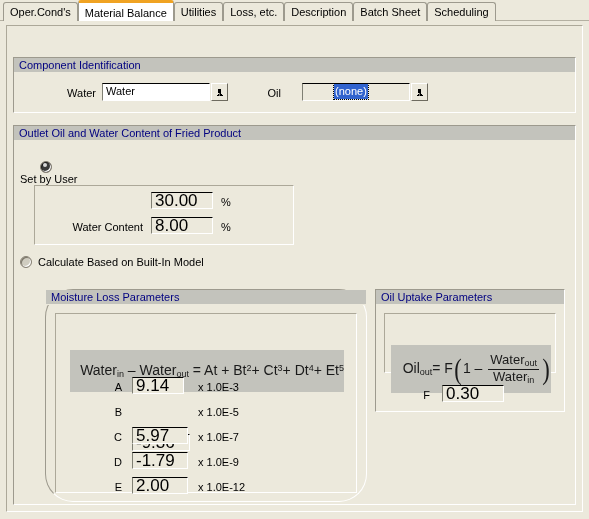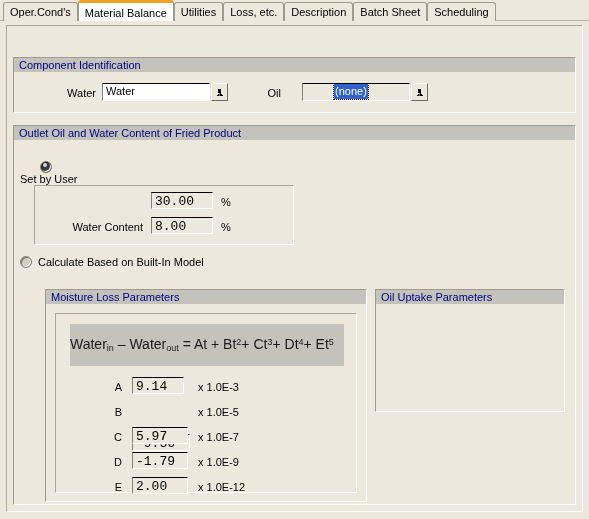--- a/index.html
+++ b/index.html
@@ -126,22 +126,22 @@
   }
 
   
   .txtbox {
     position: absolute;
     box-sizing: border-box;
     background: #ECE9DC;
     border: 1px solid #FFFFFF;
     border-left-color: #7F7F73;
     border-top-color: #000000;
-    font-family: Liberation Mono, monospace;
-    font-size: 13px;
+    font-family: Liberation Sans, sans-serif;
+    font-size: 17px;
     color: #000;
     padding: 1px 0 0 3px;
     height: 17px;
     line-height: 14px;
     outline: none;
   }
 
   
   .combo {
     position: absolute;
@@ -230,22 +230,23 @@
 
   
   .eq-plate {
     position: absolute;
     background: #C3C3BC;
     box-sizing: border-box;
     font-size: 14px;
     color: #1A1A1A;
     display: flex;
     align-items: center;
-    justify-content: flex-start;
+    justify-content: flex-end;
     white-space: nowrap;
+    margin-top: 26px;
   }
   .eq sub {
     font-size: 9px;
     vertical-align: -0.25em;
   }
   .eq sup {
     font-size: 9px;
     vertical-align: 0.5em;
   }
   .frac {
@@ -319,21 +320,21 @@
         <div class="lbl right" style="left:6px; top:35px; width:102px;">Water Content</div>
         <input class="txtbox" style="left: 116px; top: 31px; width: 62px;" type="text" value="8.00">
         <div class="lbl" style="left:186px; top:35px;">%</div>
       </div>
 
       <div class="radio" style="left:6px; top:115px;">
         <span class="dot"></span>
         <span>Calculate Based on Built-In Model</span>
       </div>
 
-      <div class="groupbox" style="left:31px; top:148px; width:322px; height:213px;">
+      <div class="groupbox" style="left:31px; top:148px; width:322px; height:213px;border-radius:28px;">
         <div class="gb-header">Moisture Loss Parameters</div>
         <div class="gb-body">
           <div class="inner-panel" style="left:9px; top:8px; width:302px; height:180px;">
 
             <div class="eq-plate" style="left:14px; top:10px; width:274px; height:42px;">
               <span class="eq">Water<sub>in</sub>&nbsp;–&nbsp;Water<sub>out</sub>&nbsp;= At&nbsp;+ Bt<sup>2</sup>+ Ct<sup>3</sup>+ Dt<sup>4</sup>+ Et<sup>5</sup></span>
             </div>
 
             <div class="lbl right" style="left:52px; top:67px; width:14px;">A</div>
             <input class="txtbox" style="left: 76px; top: 63px; width: 52px;" type="text" value="9.14">
@@ -353,17 +354,26 @@
 
             <div class="lbl right" style="left:52px; top:167px; width:14px;">E</div>
             <input class="txtbox" style="left: 76px; top: 163px; width: 56px;" type="text" value="2.00">
             <div class="lbl" style="left:142px; top:167px;">x 1.0E-12</div>
           </div>
         </div>
       </div>
 
       <div class="groupbox" style="left:361px; top:148px; width:190px; height:123px;">
         <div class="gb-header">Oil Uptake Parameters</div>
+        <div class="gb-body">
+          <div class="inner-panel" style="left:8px; top:8px; width:172px; height:60px;">
+            <div class="eq-plate" style="left:6px; top:5px; width:160px; height:48px;">
+              <span class="eq">Oil<sub>out</sub>= F<span class="paren">(</span>1 – <span class="frac"><span class="num">Water<sub>out</sub></span><span class="den">Water<sub>in</sub></span></span><span class="paren">)</span></span>
+            </div>
+          </div>
+          <div class="lbl right" style="left:40px; top:84px; width:14px;">F</div>
+          <input class="txtbox" style="left: 66px; top: 80px; width: 62px;" type="text" value="0.30">
+        </div>
       </div>
 
     </div>
   </div>
 </div>
 
 </body></html>

